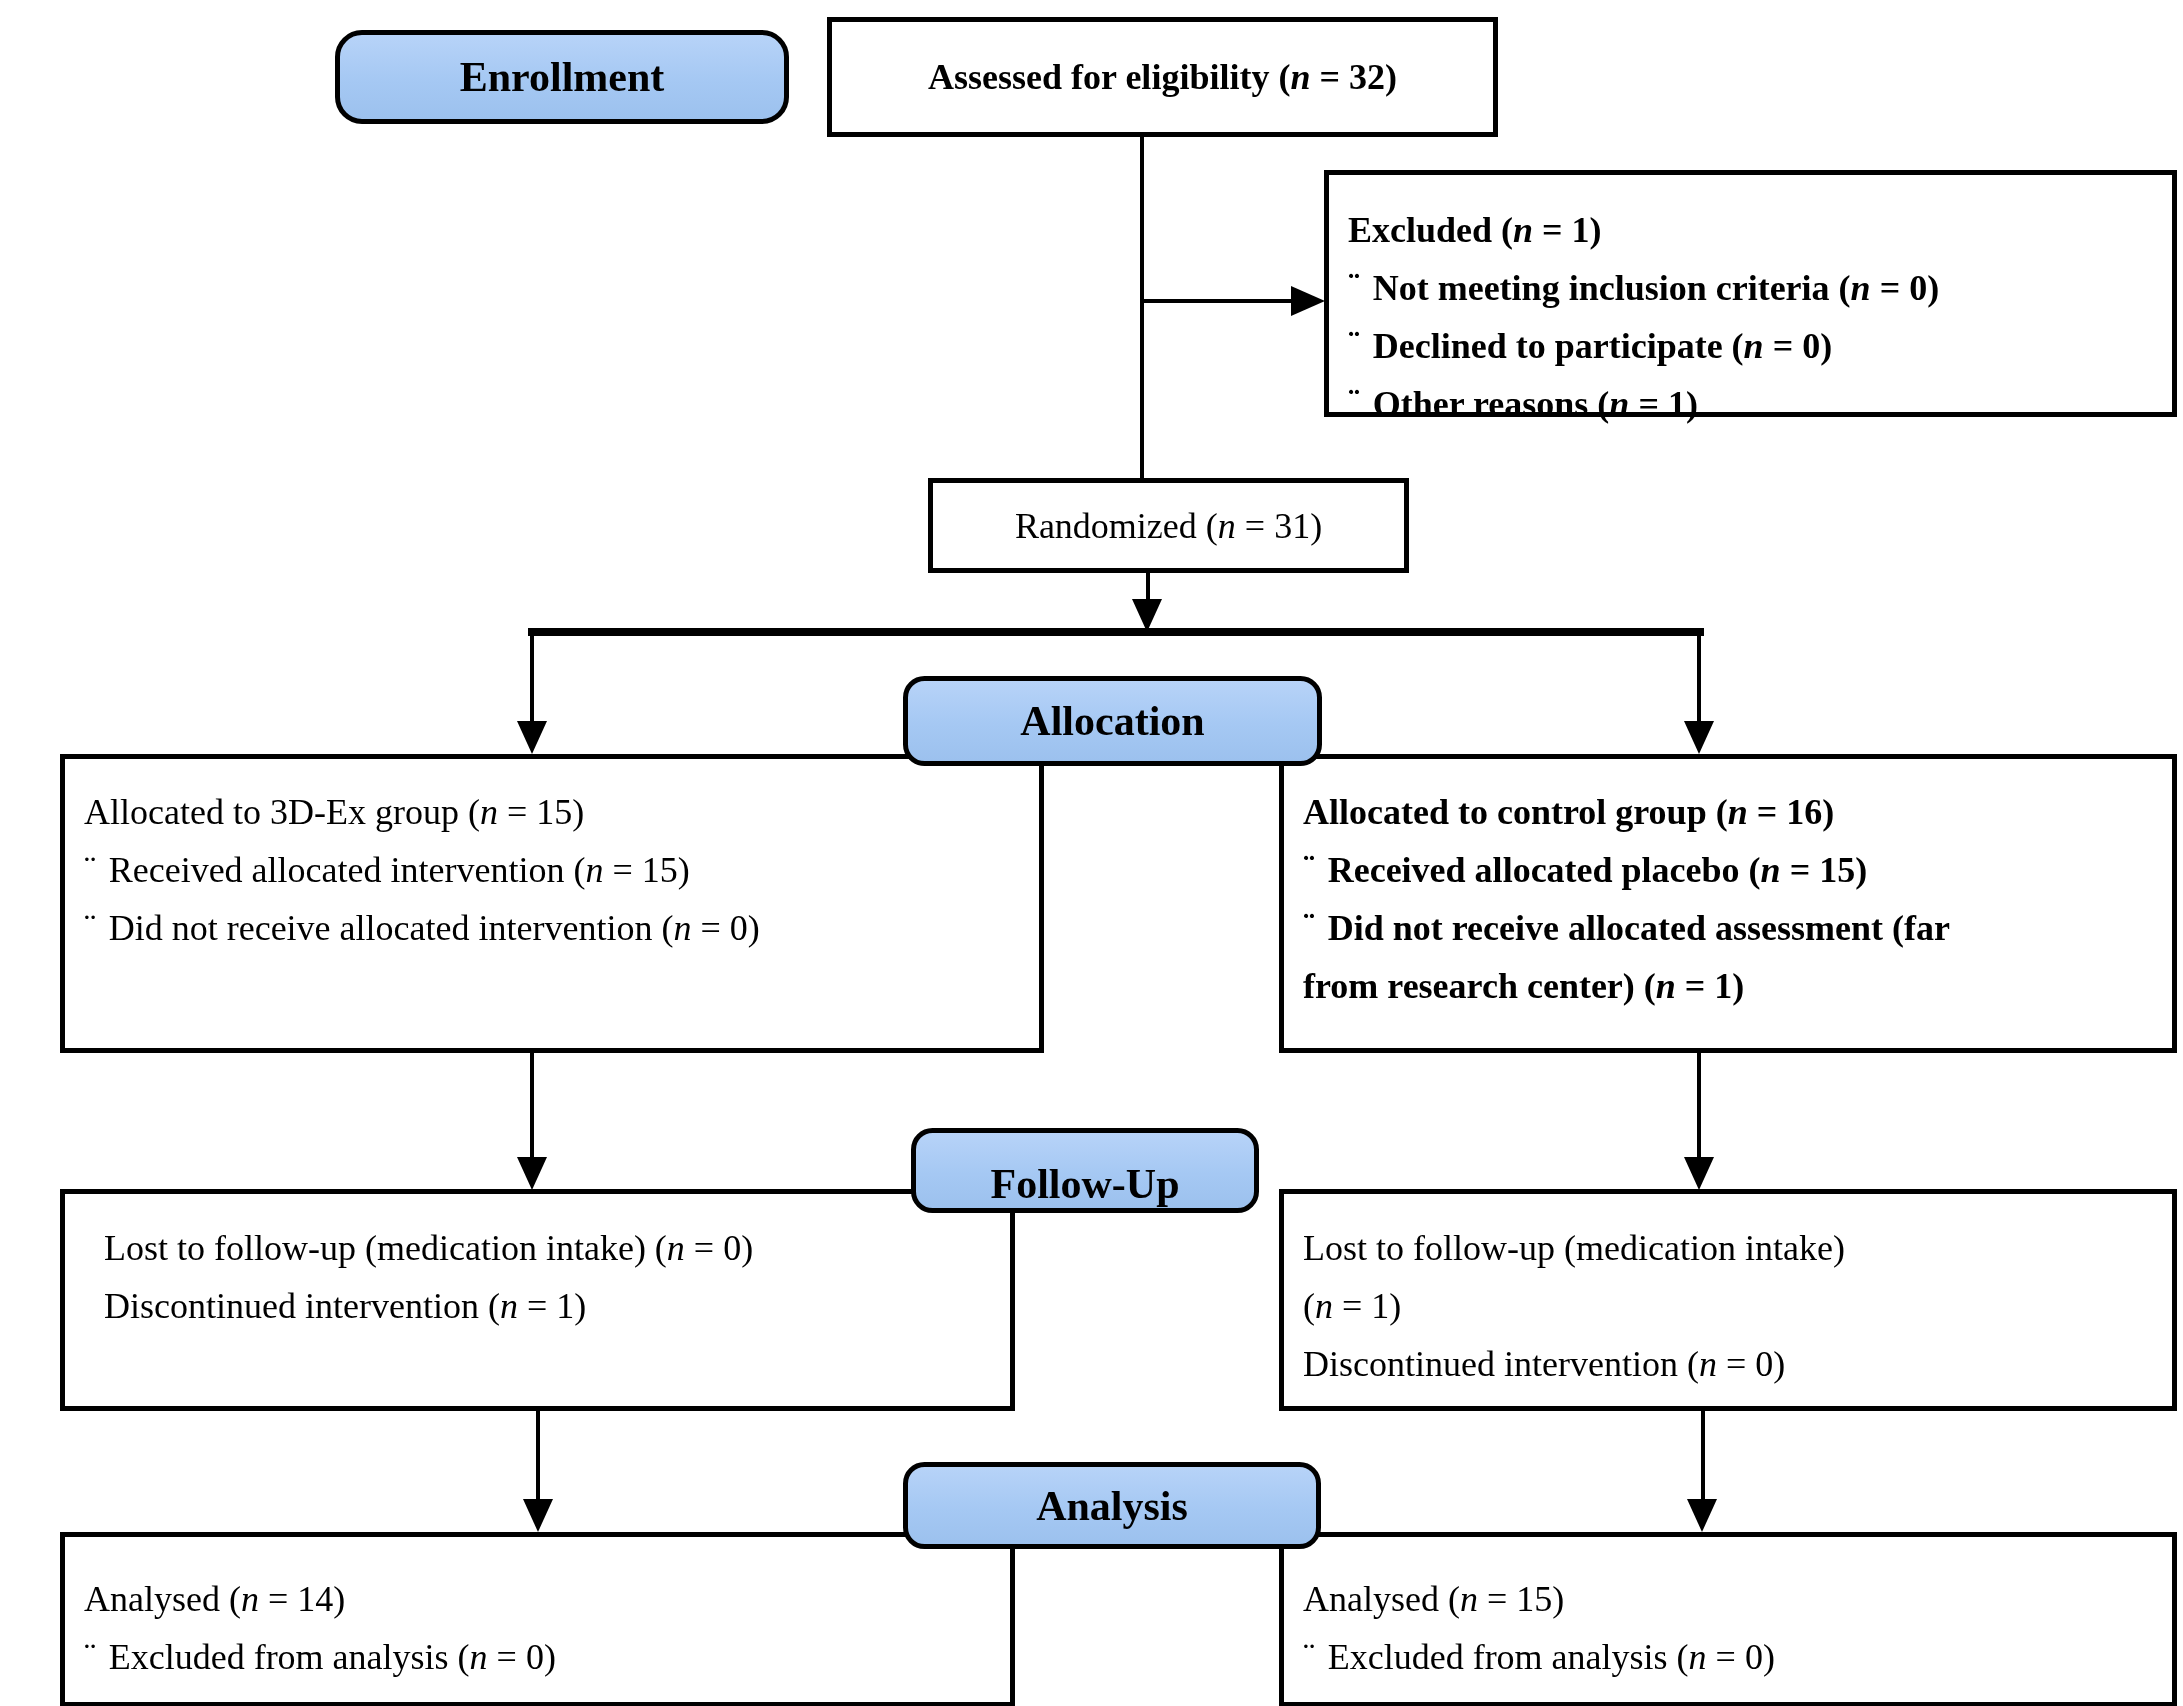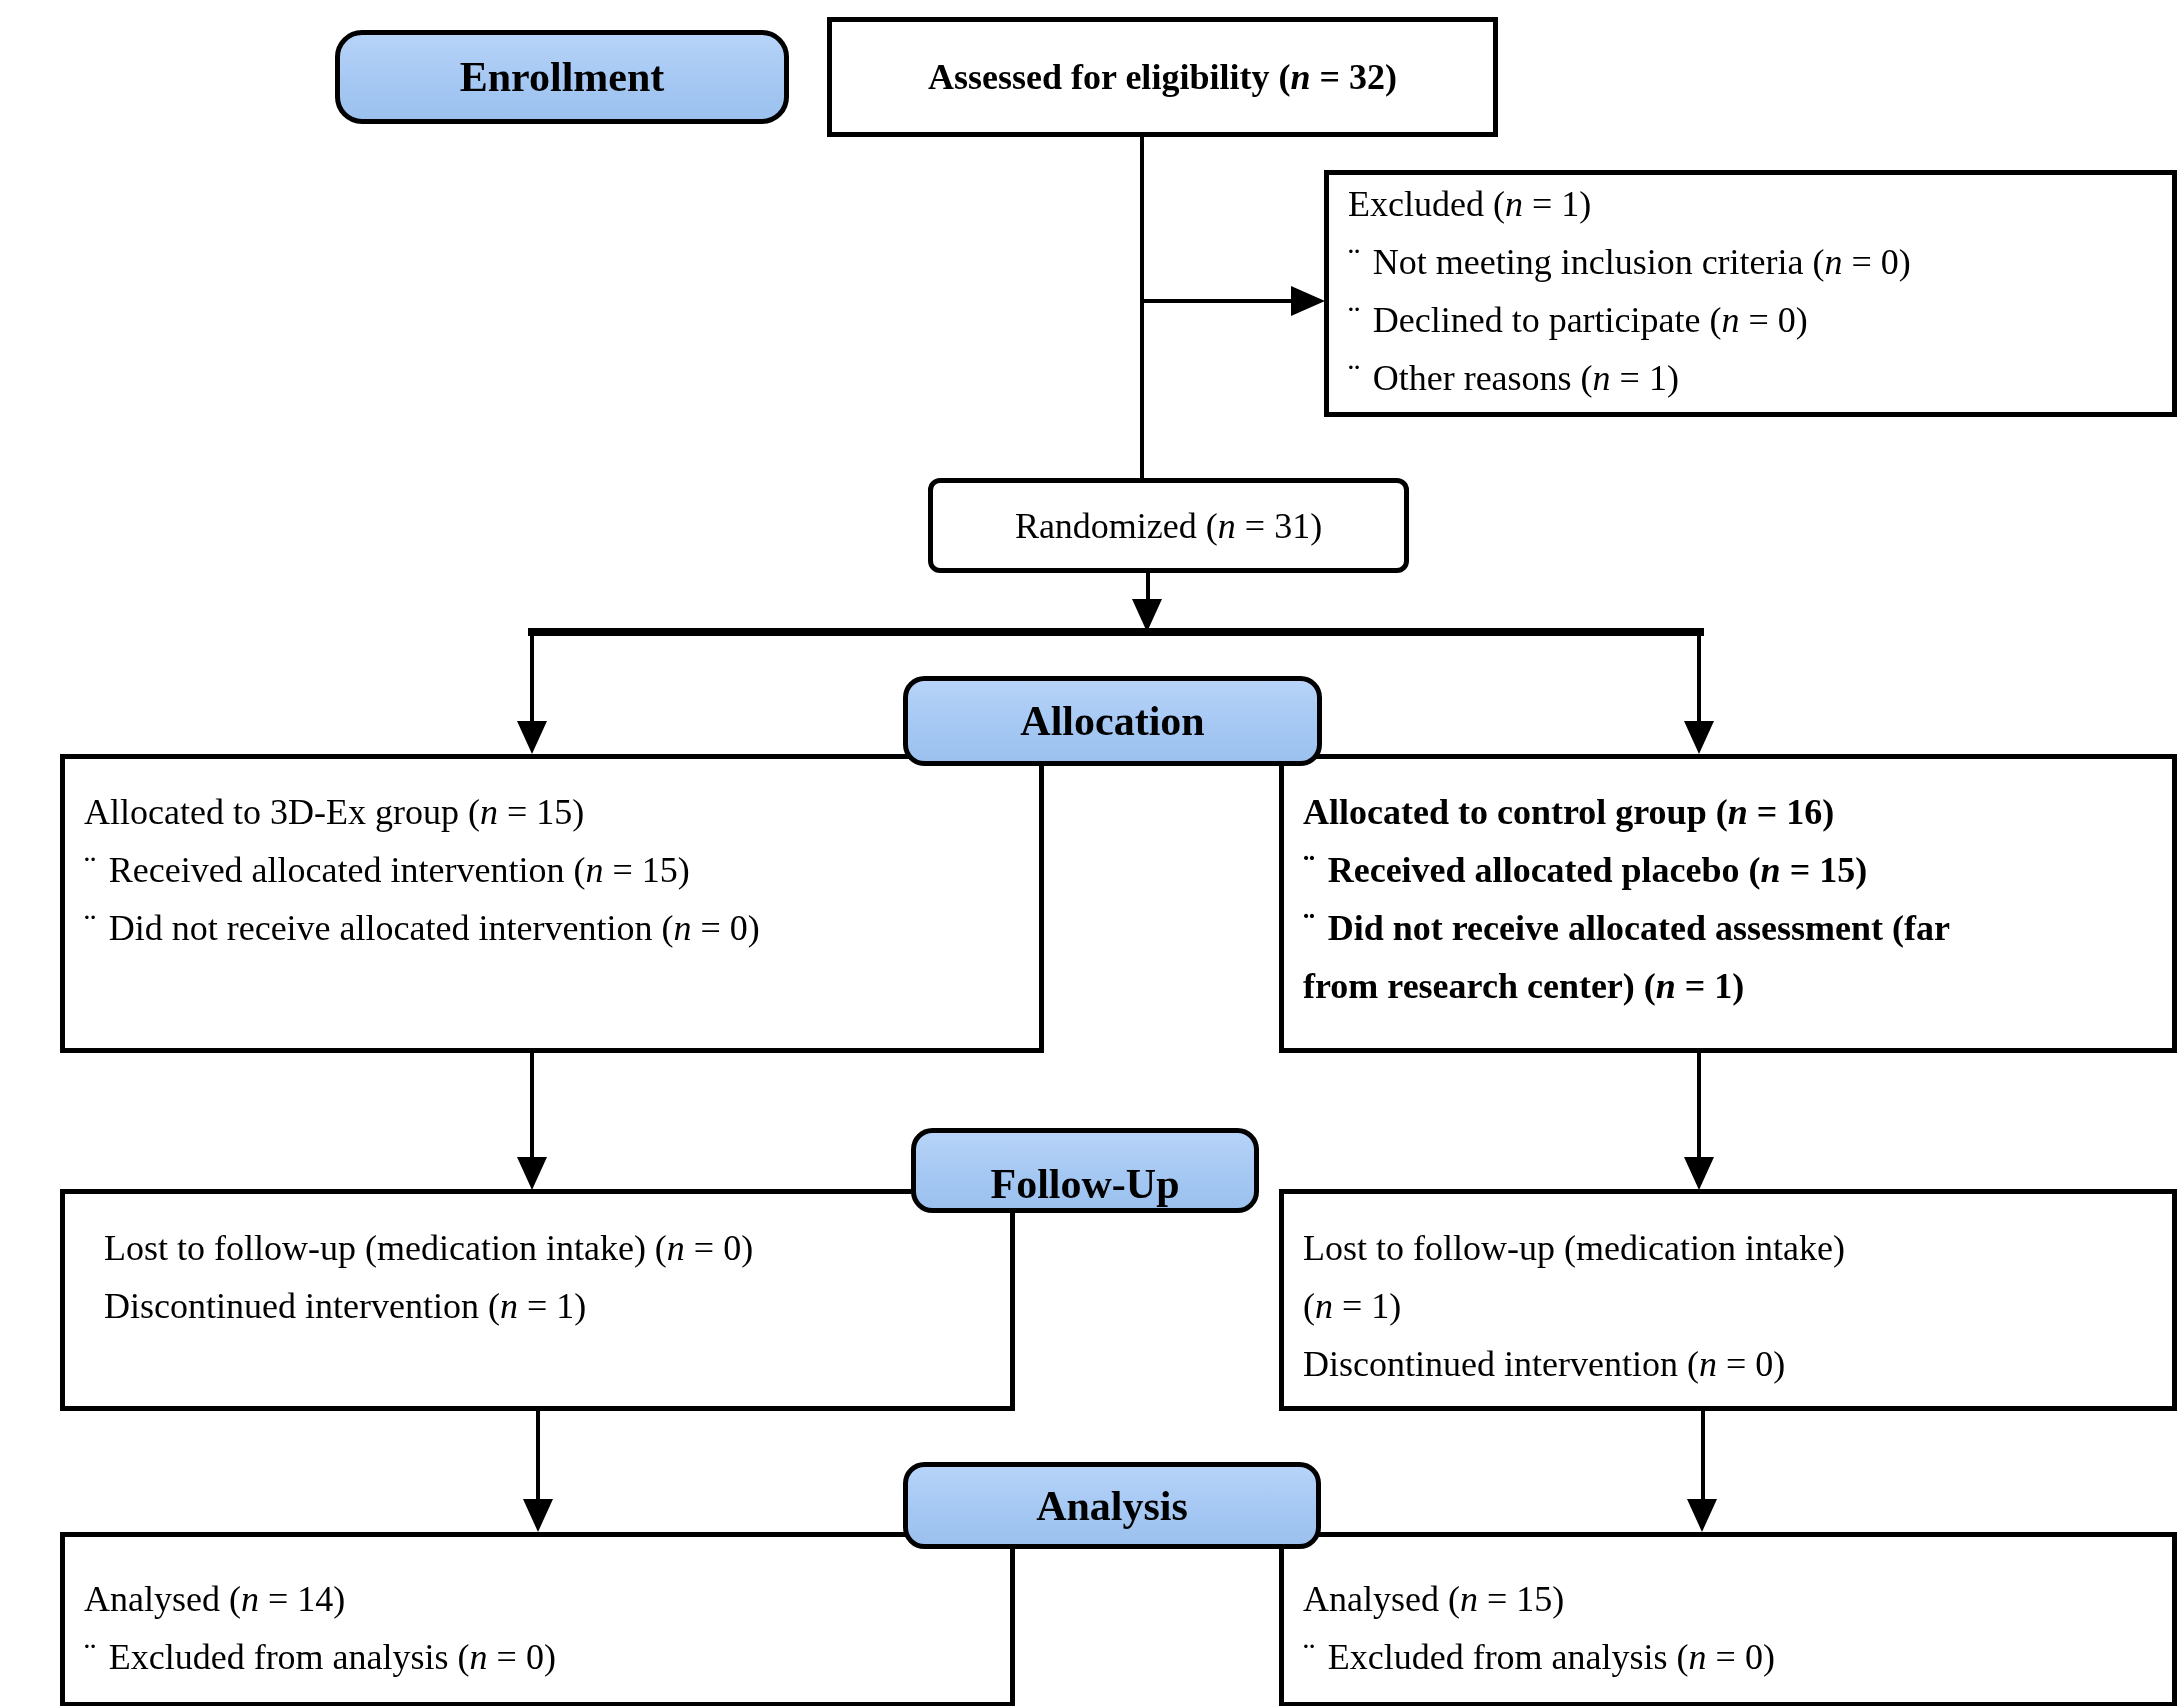--- a/index.html
+++ b/index.html
@@ -70,29 +70,29 @@
   <div class="wbox centered" style="left:827px;top:17px;width:671px;height:120px;border-width:5.7px;font-weight:bold;">
     <span class="t">Assessed for eligibility (<i>n</i> = 32)</span>
   </div>
 
   <div class="vline" style="left:1140px;top:136px;height:343px;"></div>
 
   <div class="hline" style="left:1140px;top:299px;width:152px;"></div>
   <div class="arrow-right" style="left:1291px;top:286px;"></div>
 
   <div class="wbox" style="left:1324px;top:170px;width:853px;height:247px;">
-    <div class="pad" style="padding-top:0;">
+    <div class="pad" style="padding-top:26px;font-weight:bold;">
       <div class="line"><span class="t">Excluded (<i>n</i> = 1)</span></div>
       <div class="line"><span class="bullet">¨</span><span class="t">Not meeting inclusion criteria (<i>n</i> = 0)</span></div>
       <div class="line"><span class="bullet">¨</span><span class="t">Declined to participate (<i>n</i> = 0)</span></div>
       <div class="line"><span class="bullet">¨</span><span class="t">Other reasons (<i>n</i> = 1)</span></div>
     </div>
   </div>
 
-  <div class="wbox centered" style="left:928px;top:478px;width:481px;height:95px;border-radius:12px;">
+  <div class="wbox centered" style="left:928px;top:478px;width:481px;height:95px;">
     <span class="t">Randomized (<i>n</i> = 31)</span>
   </div>
 
   <div class="vline" style="left:1146px;top:572px;height:28px;"></div>
   <div class="arrow-down" style="left:1132px;top:599px;"></div>
 
   <div class="hline thick" style="left:528px;top:628px;width:1176px;"></div>
 
   <div class="vline" style="left:530px;top:635px;height:87px;"></div>
   <div class="arrow-down" style="left:517px;top:721px;"></div>

